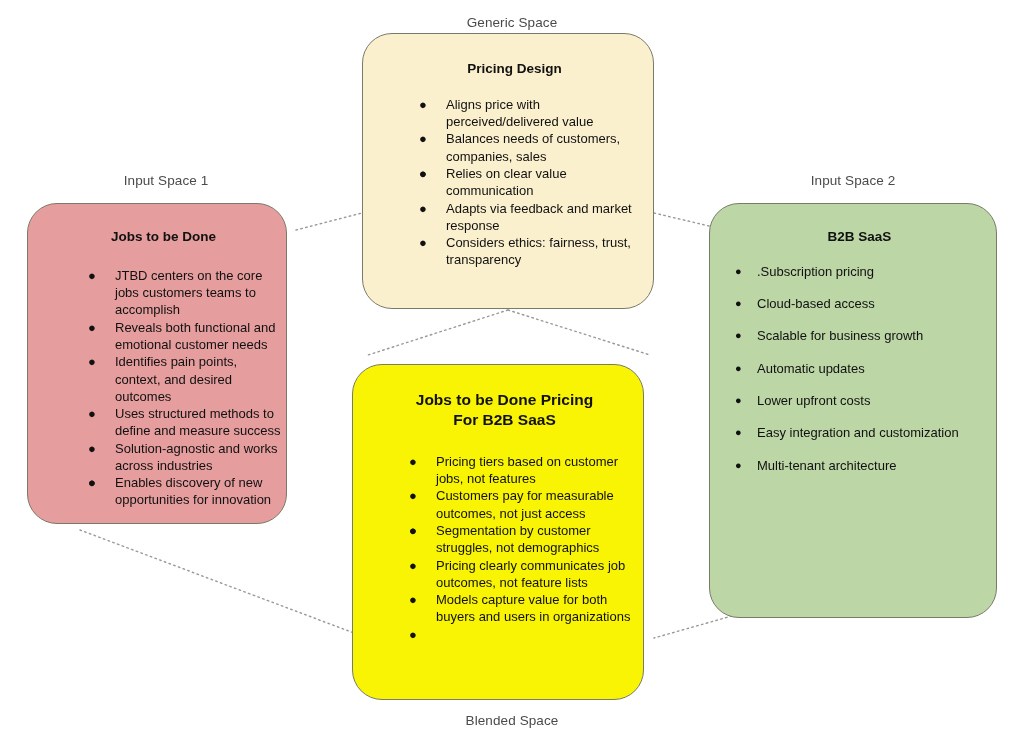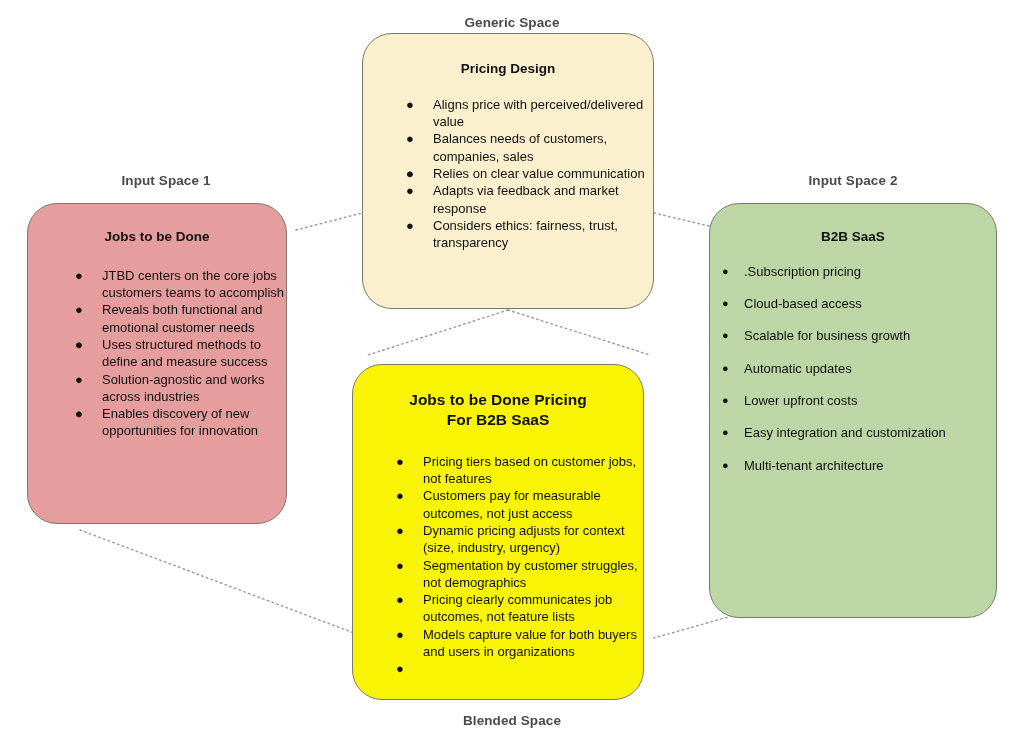--- a/index.html
+++ b/index.html
@@ -23,34 +23,35 @@
     width: 1024px;
     height: 746px;
     pointer-events: none;
     z-index: 1;
   }
 
   .space-label {
     position: absolute;
     z-index: 3;
     font-size: 13.5px;
-    font-weight: bold;
+    font-weight: normal;
     color: #4a4a4a;
     text-align: center;
     letter-spacing: 0.1px;
     white-space: nowrap;
   }
 
   .box {
     position: absolute;
     z-index: 2;
     border-radius: 30px;
     border: 1px solid #7a7a6a;
     box-sizing: border-box;
     overflow: hidden;
+    padding-left: 13px;
   }
 
   .box-title {
     font-size: 13.5px;
     font-weight: bold;
     text-align: center;
     color: #111111;
     line-height: 1.32;
   }
 
@@ -171,20 +172,21 @@
       <li>
         <span class="bullet">●</span>
         <span class="txt">JTBD centers on the core jobs customers teams to accomplish</span>
       </li>
       <li>
         <span class="bullet">●</span>
         <span class="txt">Reveals both functional and emotional customer needs</span>
       </li>
       <li>
         <span class="bullet">●</span>
+        <span class="txt">Identifies pain points, context, and desired outcomes</span>
       </li>
       <li>
         <span class="bullet">●</span>
         <span class="txt">Uses structured methods to define and measure success</span>
       </li>
       <li>
         <span class="bullet">●</span>
         <span class="txt">Solution-agnostic and works across industries</span>
       </li>
       <li>
@@ -242,21 +244,20 @@
       <li>
         <span class="bullet">●</span>
         <span class="txt">Pricing tiers based on customer jobs, not features</span>
       </li>
       <li>
         <span class="bullet">●</span>
         <span class="txt">Customers pay for measurable outcomes, not just access</span>
       </li>
       <li>
         <span class="bullet">●</span>
-        <span class="txt">Dynamic pricing adjusts for context (size, industry, urgency)</span>
       </li>
       <li>
         <span class="bullet">●</span>
         <span class="txt">Segmentation by customer struggles, not demographics</span>
       </li>
       <li>
         <span class="bullet">●</span>
         <span class="txt">Pricing clearly communicates job outcomes, not feature lists</span>
       </li>
       <li>

